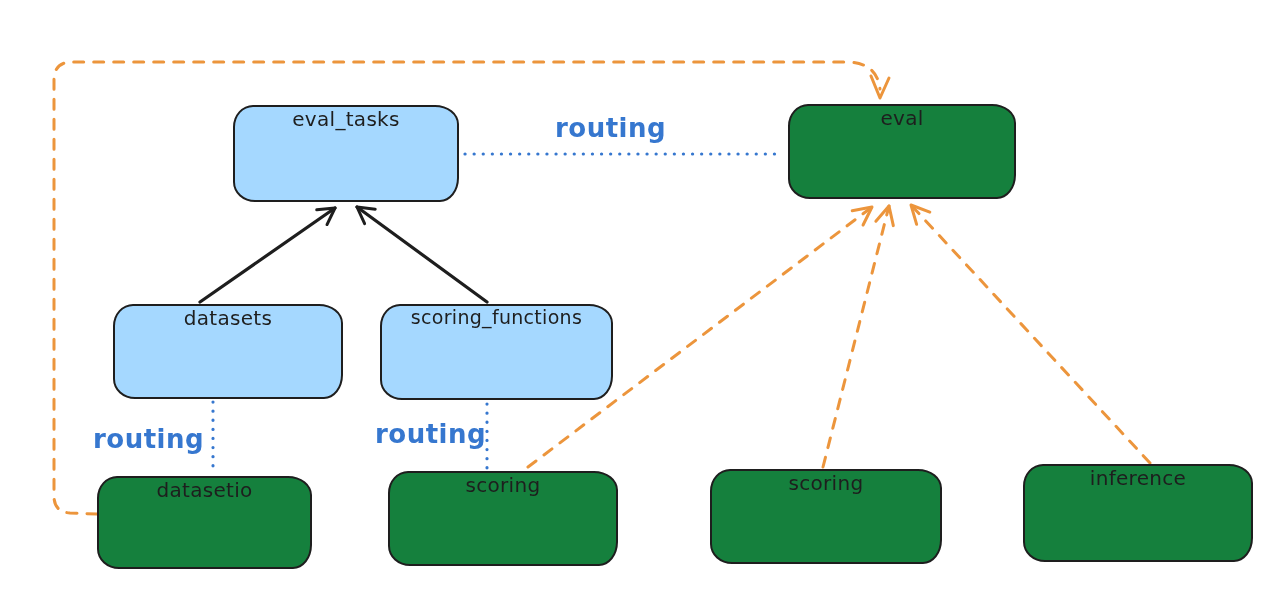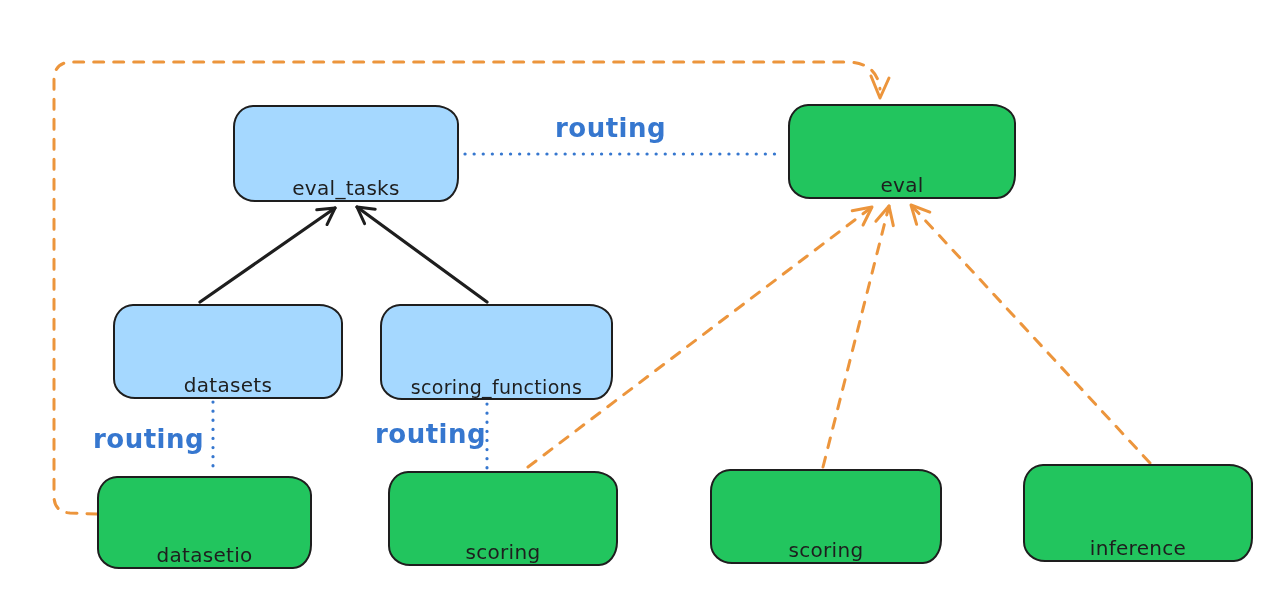--- a/index.html
+++ b/index.html
@@ -12,31 +12,31 @@
     width: 1280px; height: 596px;
     background: #ffffff;
     overflow: hidden;
   }
   svg.connectors {
     position: absolute; left: 0; top: 0;
     width: 1280px; height: 596px;
   }
   .node {
     position: absolute;
-    display: flex; align-items: flex-end; justify-content: center;
+    display: flex; align-items: flex-start; justify-content: center;
     border: 2.6px solid #1e1e1e;
     border-radius: 20px 24px 19px 22px / 22px 19px 24px 20px;
     font-size: 20px;
     color: #1e1e1e;
     letter-spacing: 0.3px;
     box-sizing: border-box;
     text-align: center;
   }
   .node.blue  { background: #a5d8ff; }
-  .node.green { background: #22c55e; }
+  .node.green { background: #15803d; }
 
   .n-eval-tasks        { left: 233px; top: 105px; width: 226px; height: 97px; }
   .n-eval              { left: 788px; top: 104px; width: 228px; height: 95px; }
   .n-datasets          { left:  113px; top: 304px; width: 230px; height: 95px; }
   .n-scoring-functions { left: 380px; top: 304px; width: 233px; height: 96px; font-size: 19px; }
   .n-datasetio         { left:  97px; top: 476px; width: 215px; height: 93px; }
   .n-scoring           { left: 388px; top: 471px; width: 230px; height: 95px; }
   .n-agents            { left: 710px; top: 469px; width: 232px; height: 95px; }
   .n-inference         { left: 1023px; top: 464px; width: 230px; height: 98px; }
 

